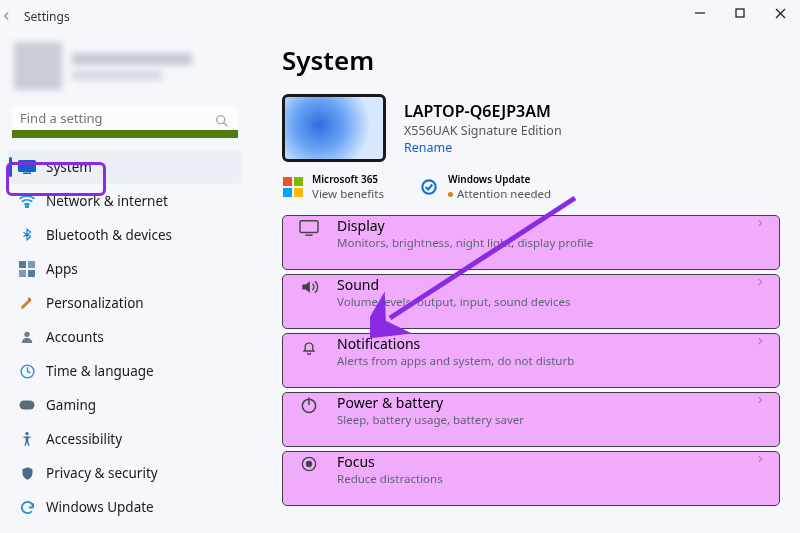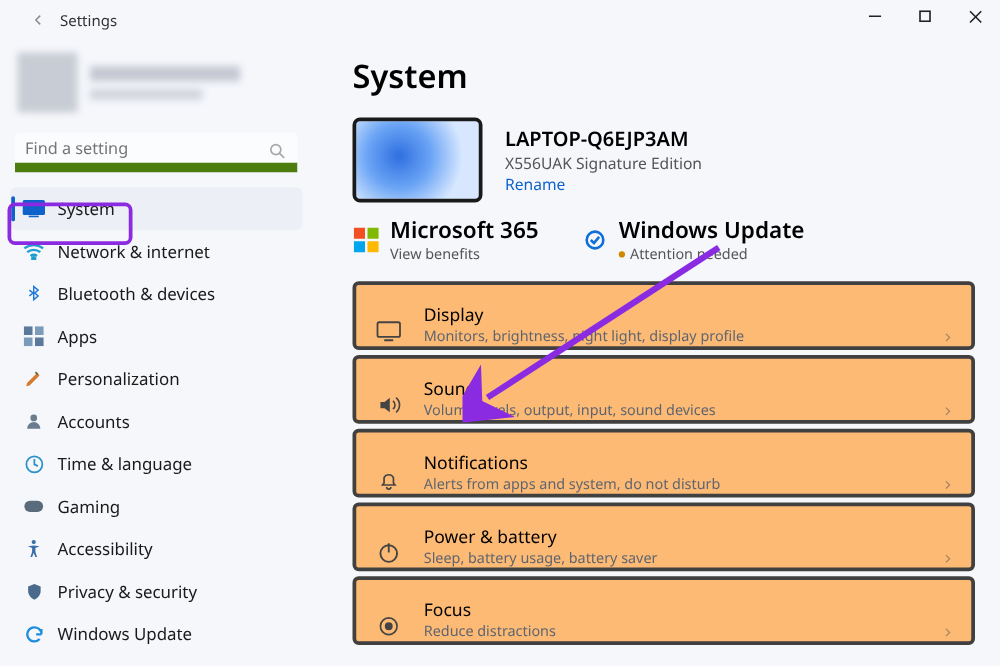--- a/index.html
+++ b/index.html
@@ -1,17 +1,17 @@
 <!DOCTYPE html>
 <html><head>
 <meta charset="utf-8">
 <style>
   * { box-sizing: border-box; margin: 0; padding: 0; font-family: "Segoe UI", system-ui, sans-serif; }
   body { width: 800px; height: 533px; background: #f5f7fb; overflow: hidden; position: relative; }
-  .titlebar { height: 32px; display: flex; align-items: center; padding-left: 24px; }
+  .titlebar { height: 32px; display: flex; align-items: center; padding-left: 0; }
   .titlebar .back { opacity: .55; margin-right: 10px; }
   .titlebar .ttl { font-size: 12px; color: #333; }
   .winctrl { position: absolute; right: 0; top: 0; display: flex; }
   .winctrl div { width: 40px; height: 26px; display:flex; align-items:center; justify-content:center; color:#222;}
   .app { display: flex; height: calc(100% - 32px); }
   .side { width: 250px; padding: 6px 8px 0 8px; }
   .profile { display:flex; align-items:center; gap:10px; padding:4px 6px 10px 6px;}
   .avatar { width:48px; height:48px; background:#c8ccd4; border-radius:2px; filter:blur(3px);}
   .pname { width:120px; height:12px; background:#c5c8d2; filter:blur(3px); margin-bottom:6px;}
   .pmail { width:90px; height:9px; background:#d2d5dd; filter:blur(3px);}
@@ -27,27 +27,27 @@
   .main h1{ font-size:26px; font-weight:600; margin-bottom:16px;}
   .device{ display:flex; align-items:center; gap:18px; margin-bottom:10px;}
   .devimg{ width:104px; height:68px; border-radius:6px; border:3px solid #1a1a1a; background:
     radial-gradient(circle at 35% 45%, #2f6fe0 0%, #6aa4f5 35%, #d6e7ff 70%); display:block;}
   .dvname{ font-size:16px; font-weight:600;}
   .dvmodel{ font-size:12.5px; color:#555;}
   .rename{ color:#0f62c9; font-size:12.5px; cursor:pointer;}
   .shortcuts{ display:flex; gap:34px; margin:4px 0 14px 0;}
   .sc{ display:flex; align-items:center; gap:8px;}
   .scico{ width:22px; height:22px; display:flex; align-items:center; justify-content:center;}
-  .sctxt .t{ font-size:18px; font-weight:600;}
+  .sctxt .t{ font-size:10px; font-weight:600;}
   .sctxt .s{ font-size:11.5px; color:#555;}
   .sctxt .lnk{ color:#0f62c9;}
   .bullet{ display:inline-block;width:5px;height:5px;border-radius:50%;background:#0f62c9;margin-right:4px;vertical-align:middle;}
   .bullet.amb{ background:#d08a00;}
   .cards{ display:flex; flex-direction:column; gap:4px;}
-  .card{ background:#fdba74; border:3px solid #404040; border-radius:5px; height:55px; display:flex; align-items:flex-end; padding:0 14px; cursor:pointer;}
+  .card{ background:#f0abfc; border:1px solid #404040; border-radius:5px; height:55px; display:flex; align-items:flex-start; padding:0 14px; cursor:pointer;}
   .cico{ width:24px; height:24px; margin-right:16px; color:#444; display:flex; align-items:center; justify-content:center;}
   .ctxt .ct{ font-size:14px;}
   .ctxt .cs{ font-size:11.5px; color:#5f6570;}
   .chev{ margin-left:auto; opacity:.45;}
   .arrow{ position:absolute; pointer-events:none;}
   svg{display:block;}
 </style>
 </head>
 <body>
 

